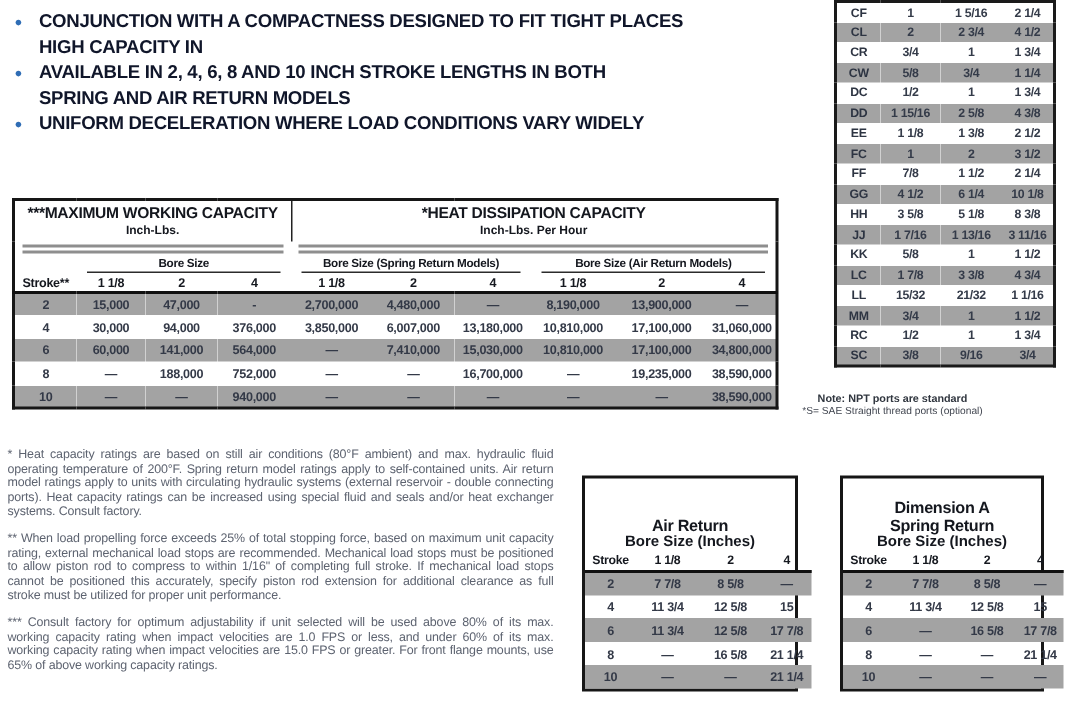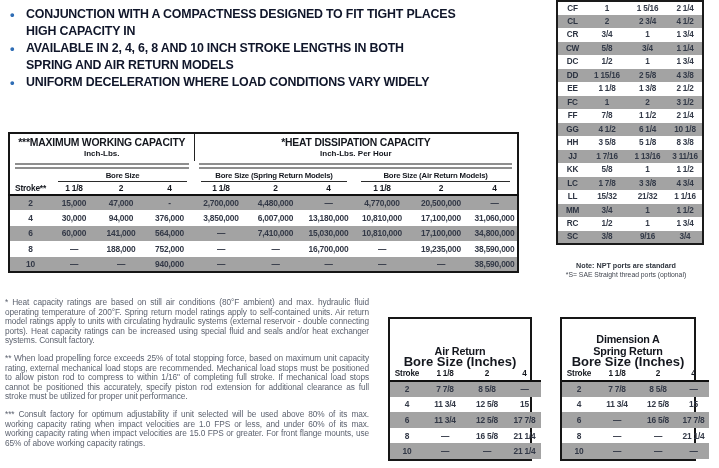--- a/index.html
+++ b/index.html
@@ -30,21 +30,21 @@
   #ports-wrap { position:absolute; left:556px; top:0; width:146px; }
   #ports-table {
     width:146px; border:2px solid #1a1a1a; border-top-width:2px;
   }
   #ports-table td {
     height:13.5px; text-align:center; font-size:8.2px; font-weight:600;
     color:#343b49; letter-spacing:-0.2px;
   }
   #ports-table td:first-child { font-weight:700; color:#2d3442; }
   tr.stripe { background:#a3a3a3; }
-  #ports-note { position:absolute; left:535px; top:261px; width:182px; text-align:center; }
+  #ports-note { position:absolute; left:504px; top:261px; width:182px; text-align:center; }
   #ports-note .n1 { font-size:7.2px; font-weight:700; color:#30363f; line-height:9px; }
   #ports-note .n2 { font-size:6.8px; font-weight:400; color:#40454f; line-height:9px; }
 
   
   #cap-wrap { position:absolute; left:8px; top:132px; }
   #cap-table { width:509px; border:2px solid #161616; }
   #cap-table th { font-weight:700; color:#15181f;margin-top:32px; }
   .title-row th { height:28px; vertical-align:middle; text-align:center; }
   .title-left { border-right:1.6px solid #222; }
   .cap-t1 { font-size:10.4px; font-weight:700; letter-spacing:-0.2px; color:#14171e; }
@@ -72,21 +72,21 @@
     font-size:8.3px; line-height:9.6px; color:#5d6370; text-align:justify;
     letter-spacing:-0.1px; margin-bottom:8px;
   }
 
   
   .bt { position:absolute; top:317px; border:2px solid #161616; background:#fff; }
   #air-table { left:388px; width:144px; }
   #dim-table { left:560px; width:136px; }
   .bt-titles { height:38px; display:flex; flex-direction:column; justify-content:flex-end; align-items:center; }
   .bt-title { font-size:10.8px; font-weight:700; color:#14171e; line-height:12px; letter-spacing:-0.2px; }
-  .bt-sub { text-align:center; font-size:13px; font-weight:700; color:#14171e; line-height:10px; }
+  .bt-sub { text-align:center; font-size:10px; font-weight:700; color:#14171e; line-height:10px; }
   .bt table { width:100%; }
   .bt th {
     height:14px; font-size:8.2px; font-weight:700; color:#15181f; text-align:center;
     vertical-align:middle; border-bottom:2.2px solid #101010; letter-spacing:-0.2px;
   }
   .bt td {
     height:15.6px; text-align:center; font-size:8.4px; font-weight:600;
     color:#333947; letter-spacing:-0.2px;
   }
 </style>
@@ -303,22 +303,22 @@
       </thead>
       <tbody>
           <tr class="stripe">
             <td>2</td>
             <td>15,000</td>
             <td>47,000</td>
             <td>-</td>
             <td>2,700,000</td>
             <td>4,480,000</td>
             <td>—</td>
-            <td>4,770,000</td>
-            <td>20,500,000</td>
+            <td>8,190,000</td>
+            <td>13,900,000</td>
             <td>—</td>
           </tr>
           <tr>
             <td>4</td>
             <td>30,000</td>
             <td>94,000</td>
             <td>376,000</td>
             <td>3,850,000</td>
             <td>6,007,000</td>
             <td>13,180,000</td>

